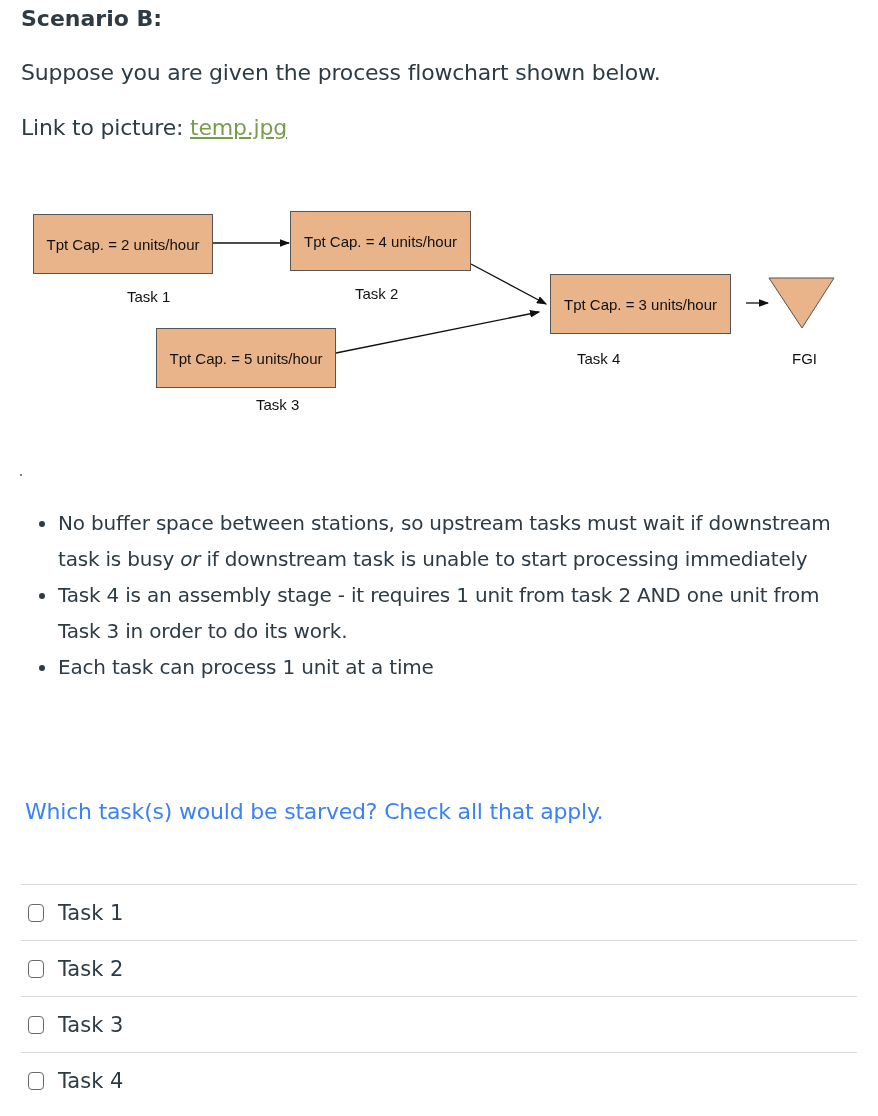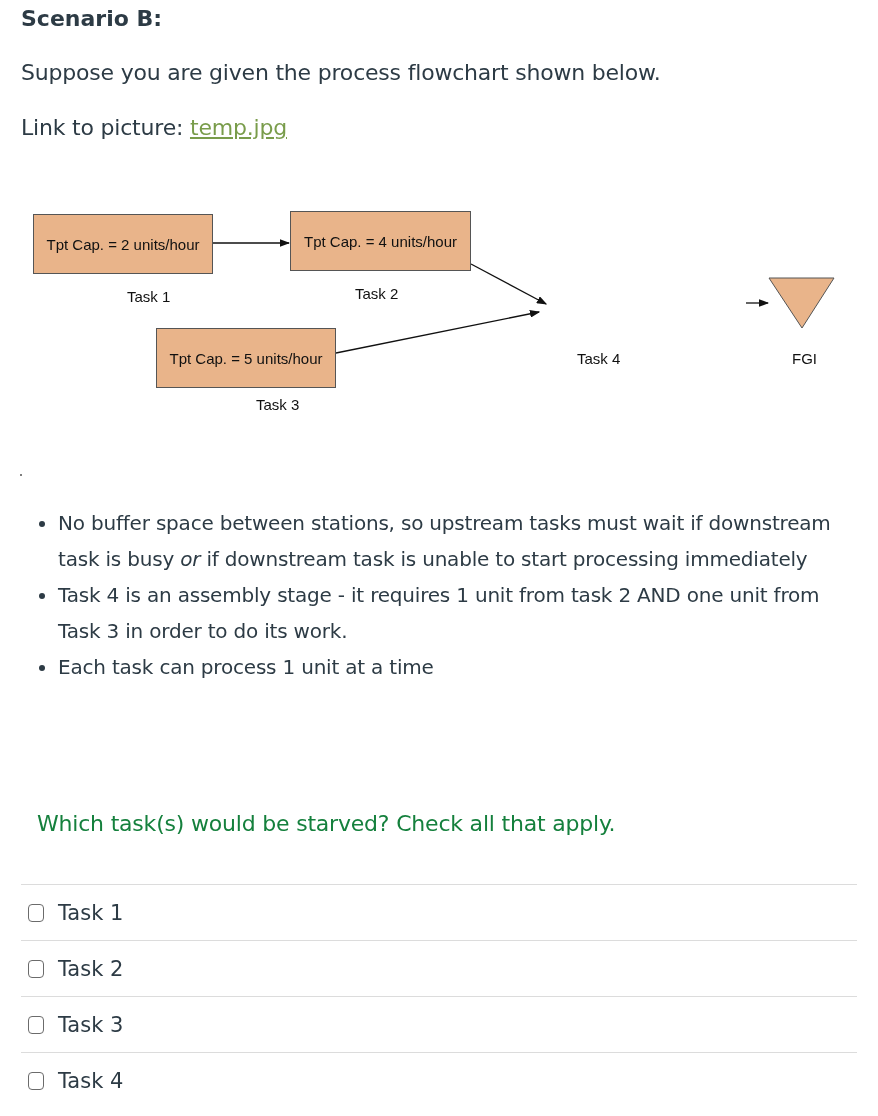--- a/index.html
+++ b/index.html
@@ -30,21 +30,21 @@
     position: absolute; font-family: "Liberation Sans", sans-serif;
     font-size: 15px; color: #111;
   }
   .dot { position: absolute; left: 20px; top: 474px; width: 2px; height: 2px; background:#555; border-radius:1px; }
   ul.bullets {
     position: absolute; left: 30px; top: 505px; width: 800px; margin: 0; padding-left: 28px;
     font-size: 20px; line-height: 36px; color: #2d3b45; letter-spacing: -0.2px;
   }
   ul.bullets li { margin: 0; }
   .question {
-    position: absolute; left: 21px; top: 795px; font-size: 22px; color: #15803d; margin: 16px;
+    position: absolute; left: 21px; top: 795px; font-size: 22px; color: #3b82f6; margin: 4px;
     letter-spacing: -0.2px;
   }
   .answers { position: absolute; left: 21px; top: 884px; width: 836px; }
   .answer {
     height: 56px; border-top: 1px solid #dcdcdc; display: flex; align-items: center;
     box-sizing: border-box; cursor: pointer;
   }
   .answer:last-child { border-bottom: none; }
   .cb {
     width: 16px; height: 18px; border: 1.5px solid #6b6b6b; border-radius: 4px;
@@ -75,20 +75,21 @@
 
   <div class="box" style="left:33px;top:24px;width:180px;height:60px;">Tpt Cap. = 2 units/hour</div>
   <div class="lbl" style="left:127px;top:98px;">Task 1</div>
 
   <div class="box" style="left:290px;top:21px;width:181px;height:60px;">Tpt Cap. = 4 units/hour</div>
   <div class="lbl" style="left:355px;top:95px;">Task 2</div>
 
   <div class="box" style="left:156px;top:138px;width:180px;height:60px;">Tpt Cap. = 5 units/hour</div>
   <div class="lbl" style="left:256px;top:206px;">Task 3</div>
 
+  <div class="box" style="left:550px;top:84px;width:181px;height:60px;">Tpt Cap. = 3 units/hour</div>
   <div class="lbl" style="left:577px;top:160px;">Task 4</div>
 
   <div class="lbl" style="left:792px;top:160px;">FGI</div>
 </div>
 
 <div class="dot"></div>
 
 <ul class="bullets">
   <li><span>No buffer space between stations, so upstream tasks must wait if downstream task is busy </span><em>or</em><span> if downstream task is unable to start processing immediately</span></li>
   <li>Task 4 is an assembly stage - it requires 1 unit from task 2 AND one unit from Task 3 in order to do its work.</li>

